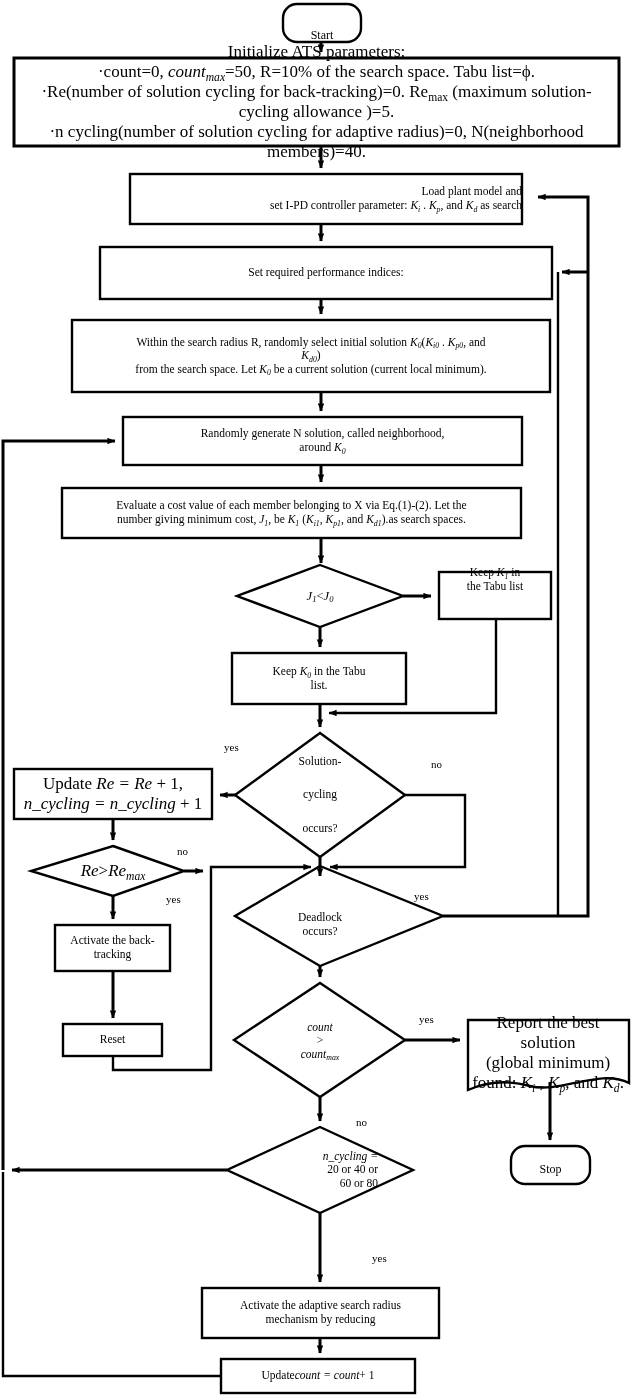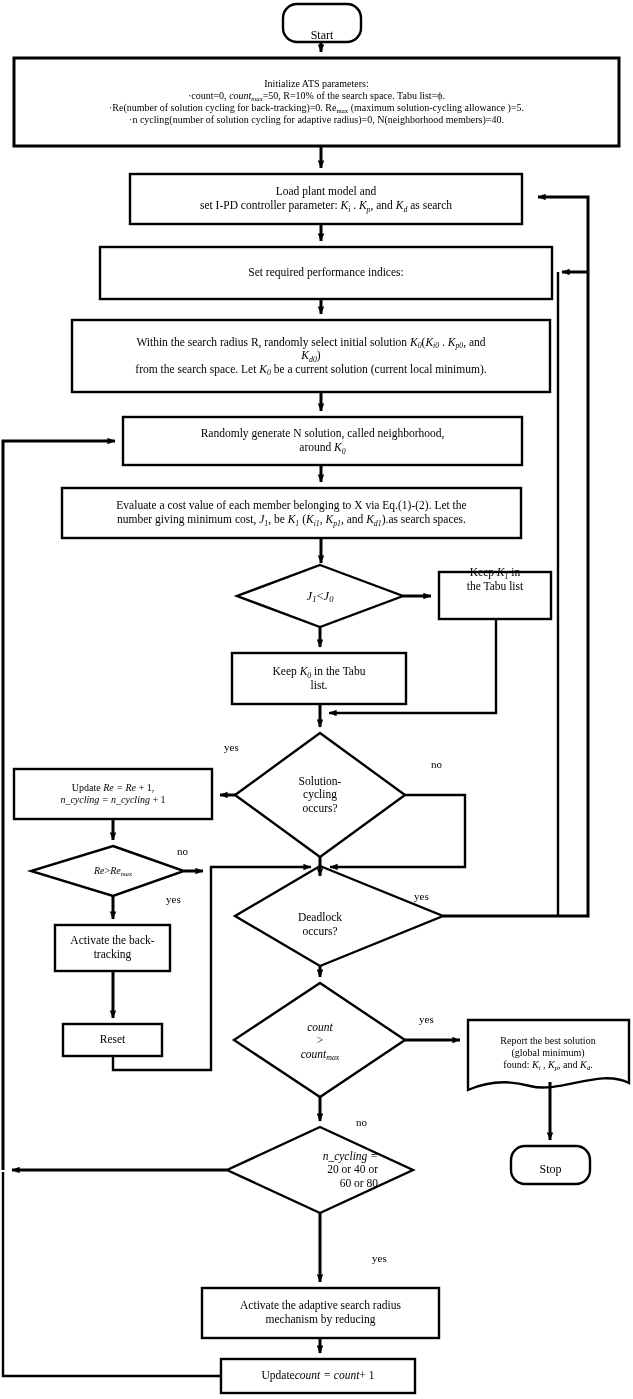--- a/index.html
+++ b/index.html
@@ -5,21 +5,21 @@
   html,body{margin:0;padding:0;background:#fff;}
   body{width:633px;height:1399px;position:relative;
        font-family:"Liberation Serif","DejaVu Serif",serif;color:#000;}
   #root{position:relative;width:633px;height:1399px;overflow:hidden;}
   svg{position:absolute;left:0;top:0;width:633px;height:1399px;}
   .node-text{position:absolute;display:flex;align-items:center;justify-content:center;
        text-align:center;line-height:1.18;pointer-events:none;}
   .edge-label{position:absolute;font-size:11px;line-height:1;}
   i.it{font-style:italic;}
   sub{font-size:0.68em;line-height:0;vertical-align:baseline;position:relative;top:0.33em;}
-  .s11{font-size:10px;}
+  .s11{font-size:17px;}
   .s115{font-size:11.5px;}
   .s12{font-size:12px;}
   .s125{font-size:12.6px;}
 </style>
 </head>
 <body>
 
 <div id="root">
 
   <svg viewBox="0 0 633 1399" aria-hidden="true">
@@ -127,21 +127,21 @@
     <div class="s11"><span>Initialize ATS parameters:</span></div>
     <div class="s11">
       <span>·count=0, </span><i class="it"><span>count</span><sub>max</sub></i><span>=50, R=10% of the search space. Tabu list=ϕ.</span>
     </div>
     <div class="s11">
       <span>·Re(number of solution cycling for back-tracking)=0. Re</span><sub>max</sub><span> (maximum solution-cycling allowance )=5.</span>
     </div>
     <div class="s11"><span>·n cycling(number of solution cycling for adaptive radius)=0, N(neighborhood members)=40.</span></div>
   </div>
 
-  <div class="node-text" style="left:130px;top:174px;width:392px;height:50px;flex-direction:column;">
+  <div class="node-text" style="left:130px;top:174px;width:392px;height:50px;flex-direction:column;align-items:flex-end;">
     <div class="s115"><span>Load plant model and</span></div>
     <div class="s115">
       <span>set I-PD controller parameter: </span><i class="it"><span>K</span><sub>i</sub></i><span> . </span><i class="it"><span>K</span><sub>p</sub></i><span>, and </span><i class="it"><span>K</span><sub>d</sub></i><span> as search</span>
     </div>
   </div>
 
   <div class="node-text" style="left:100px;top:247px;width:452px;height:52px;flex-direction:column;">
     <div class="s115"><span>Set required performance indices:</span></div>
   </div>
 
@@ -184,21 +184,21 @@
     <div class="s115"><span>the Tabu list</span></div>
   </div>
 
   <div class="node-text" style="left:232px;top:653px;width:174px;height:51px;flex-direction:column;">
     <div class="s115">
       <span>Keep </span><i class="it"><span>K</span><sub>0</sub></i><span> in the Tabu</span>
     </div>
     <div class="s115"><span>list.</span></div>
   </div>
 
-  <div class="node-text" style="left:270px;top:760px;width:100px;height:70px;flex-direction:column;">
+  <div class="node-text" style="left:270px;top:760px;width:100px;height:70px;flex-direction:column;gap:20px;">
     <div class="s115"><span>Solution-</span></div>
     <div class="s115"><span>cycling</span></div>
     <div class="s115"><span>occurs?</span></div>
   </div>
 
   <div class="node-text" style="left:14px;top:769px;width:198px;height:50px;flex-direction:column;">
     <div class="s11">
       <span>Update  </span><i class="it"><span>Re = Re</span></i><span> + 1,</span>
     </div>
     <div class="s11">

